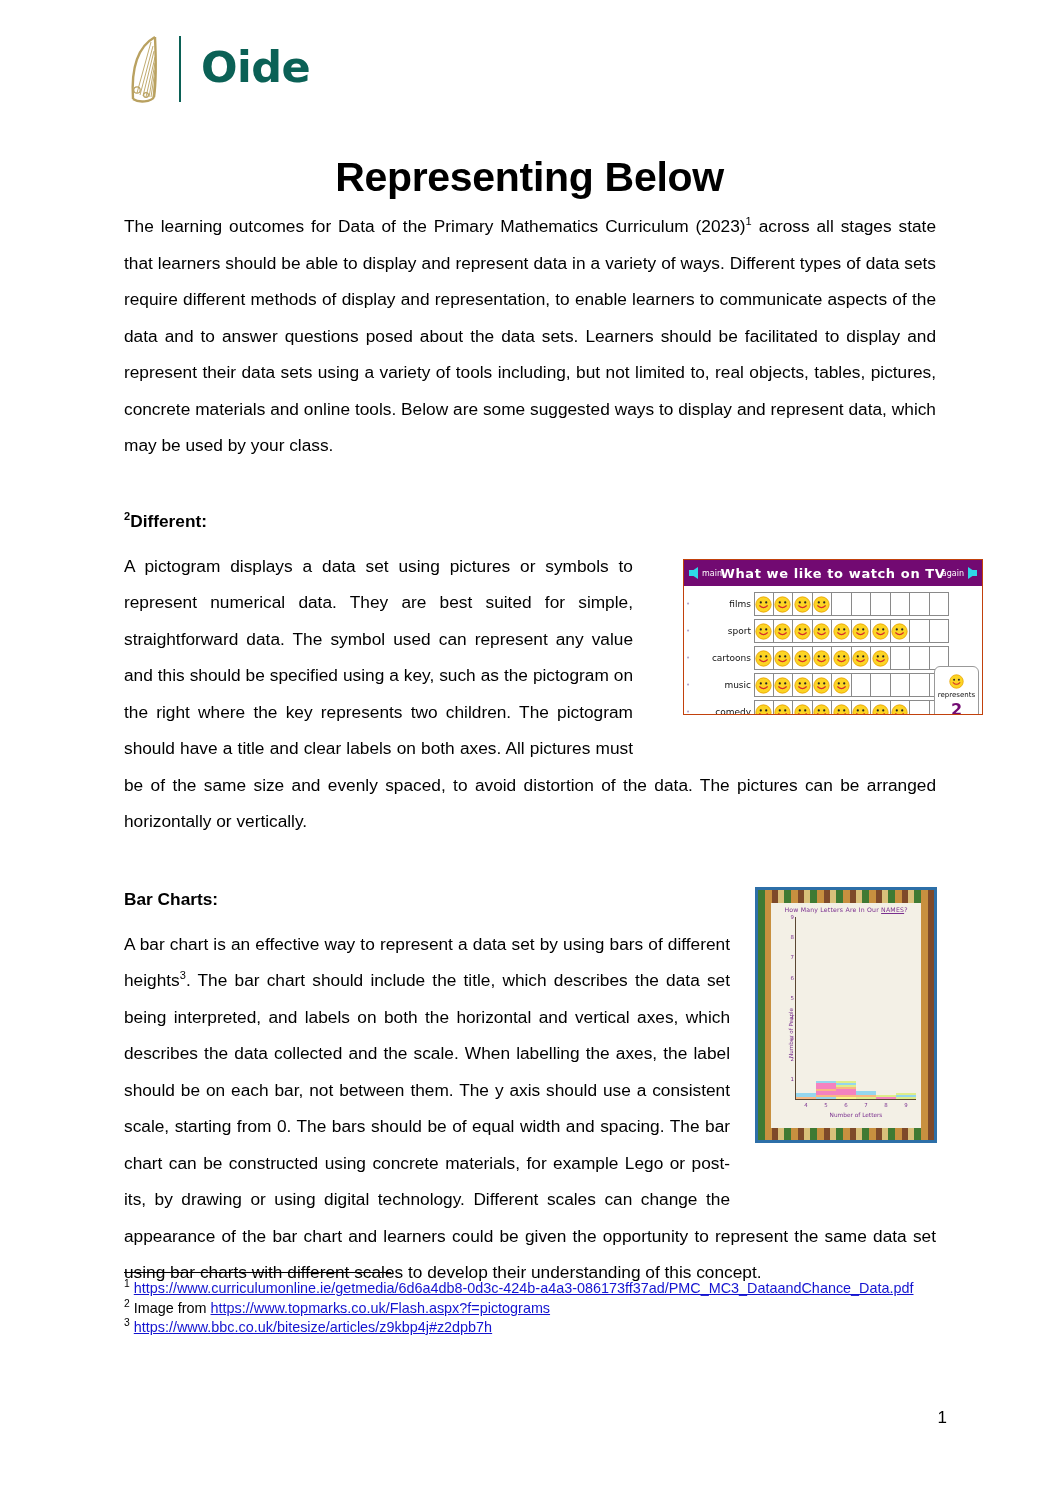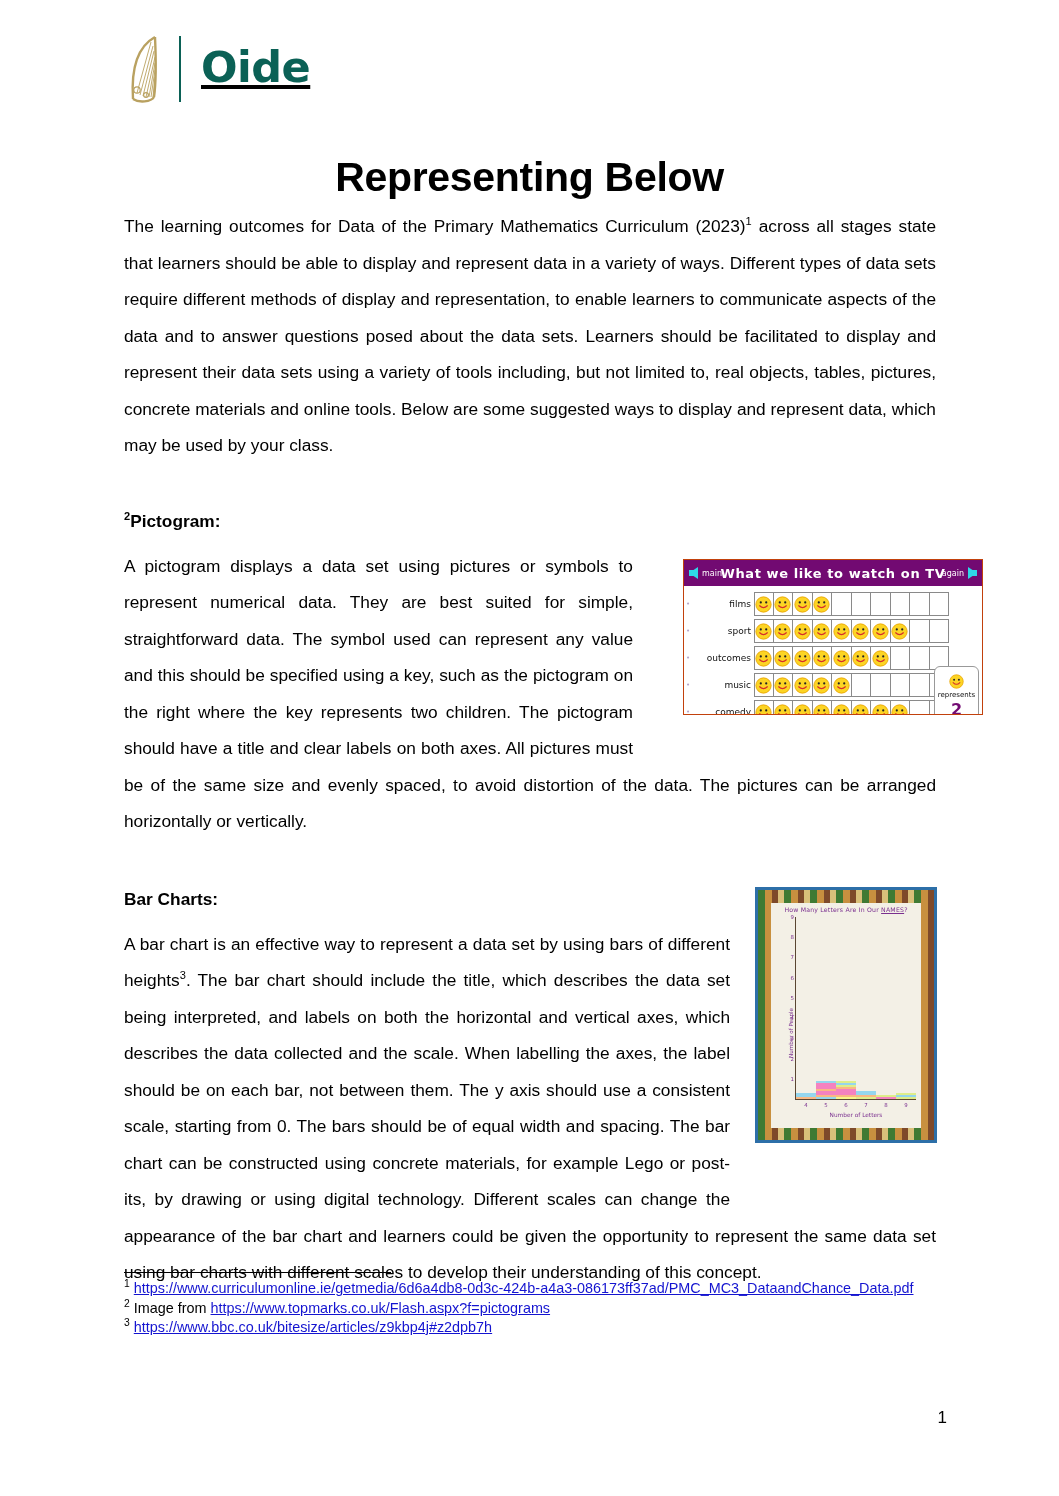--- a/index.html
+++ b/index.html
@@ -21,21 +21,20 @@
   }
 
   
   .logo-wrap {
     position: absolute;
     left: 125px;
     top: 33px;
     display: flex;
     align-items: center;
     height: 72px;
-    text-decoration: underline;
   }
   .harp-svg { display: block; }
   .logo-divider {
     width: 2px;
     height: 66px;
     background: #0b6156;
     margin: 0 20px 0 16px;
   }
   .logo-word {
     font-family: "DejaVu Sans", sans-serif;
@@ -424,21 +423,21 @@
   </div>
 
   <h1 class="doc-title">Representing Below</h1>
 
   <div class="content">
 
     <p class="body"><span>The learning outcomes for Data of the Primary Mathematics Curriculum (2023)</span><sup>1</sup><span> across all stages state that learners should be able to display and represent data in a variety of ways. Different types of data sets require different methods of display and representation, to enable learners to communicate aspects of the data and to answer questions posed about the data sets. Learners should be facilitated to display and represent their data sets using a variety of tools including, but not limited to, real objects, tables, pictures, concrete materials and online tools. Below are some suggested ways to display and represent data, which may be used by your class.</span></p>
 
     <div class="spacer-a"></div>
 
-    <p class="sec-head"><sup>2</sup><span>Pictogram:</span></p>
+    <p class="sec-head"><sup>2</sup><span>Different:</span></p>
 
     <div class="spacer-b"></div>
 
     <div class="wrapbox-picto"></div>
     <p class="body">A pictogram displays a data set using pictures or symbols to represent numerical data. They are best suited for simple, straightforward data. The symbol used can represent any value and this should be specified using a key, such as the pictogram on the right where the key represents two children. The pictogram should have a title and clear labels on both axes. All pictures must be of the same size and evenly spaced, to avoid distortion of the data. The pictures can be arranged horizontally or vertically.</p>
     <div class="clearer"></div>
 
     <div class="spacer-c"></div>
 
     <p class="sec-head">Bar Charts:</p>
@@ -573,21 +572,21 @@
                   <circle cx="13.2" cy="7.6" r="1.3" fill="#222"></circle>
                   <path d="M5.5 11.5 Q10 16 14.5 11.5" stroke="#d62b2b" stroke-width="1.4" fill="none" stroke-linecap="round"></path>
                 </svg>
               </div>
               <div class="picto-cell"></div>
               <div class="picto-cell"></div>
             </div>
           </div>
           <div class="picto-row">
             <span class="dot-mark">•</span>
-            <span class="picto-rowlabel">outcomes</span>
+            <span class="picto-rowlabel">cartoons</span>
             <div class="picto-cells">
               <div class="picto-cell">
                 <svg class="smiley" viewBox="0 0 20 20">
                   <circle cx="10" cy="10" r="9" fill="#fcd424" stroke="#e8a300" stroke-width="1"></circle>
                   <circle cx="6.8" cy="7.6" r="1.3" fill="#222"></circle>
                   <circle cx="13.2" cy="7.6" r="1.3" fill="#222"></circle>
                   <path d="M5.5 11.5 Q10 16 14.5 11.5" stroke="#d62b2b" stroke-width="1.4" fill="none" stroke-linecap="round"></path>
                 </svg>
               </div>
               <div class="picto-cell">

